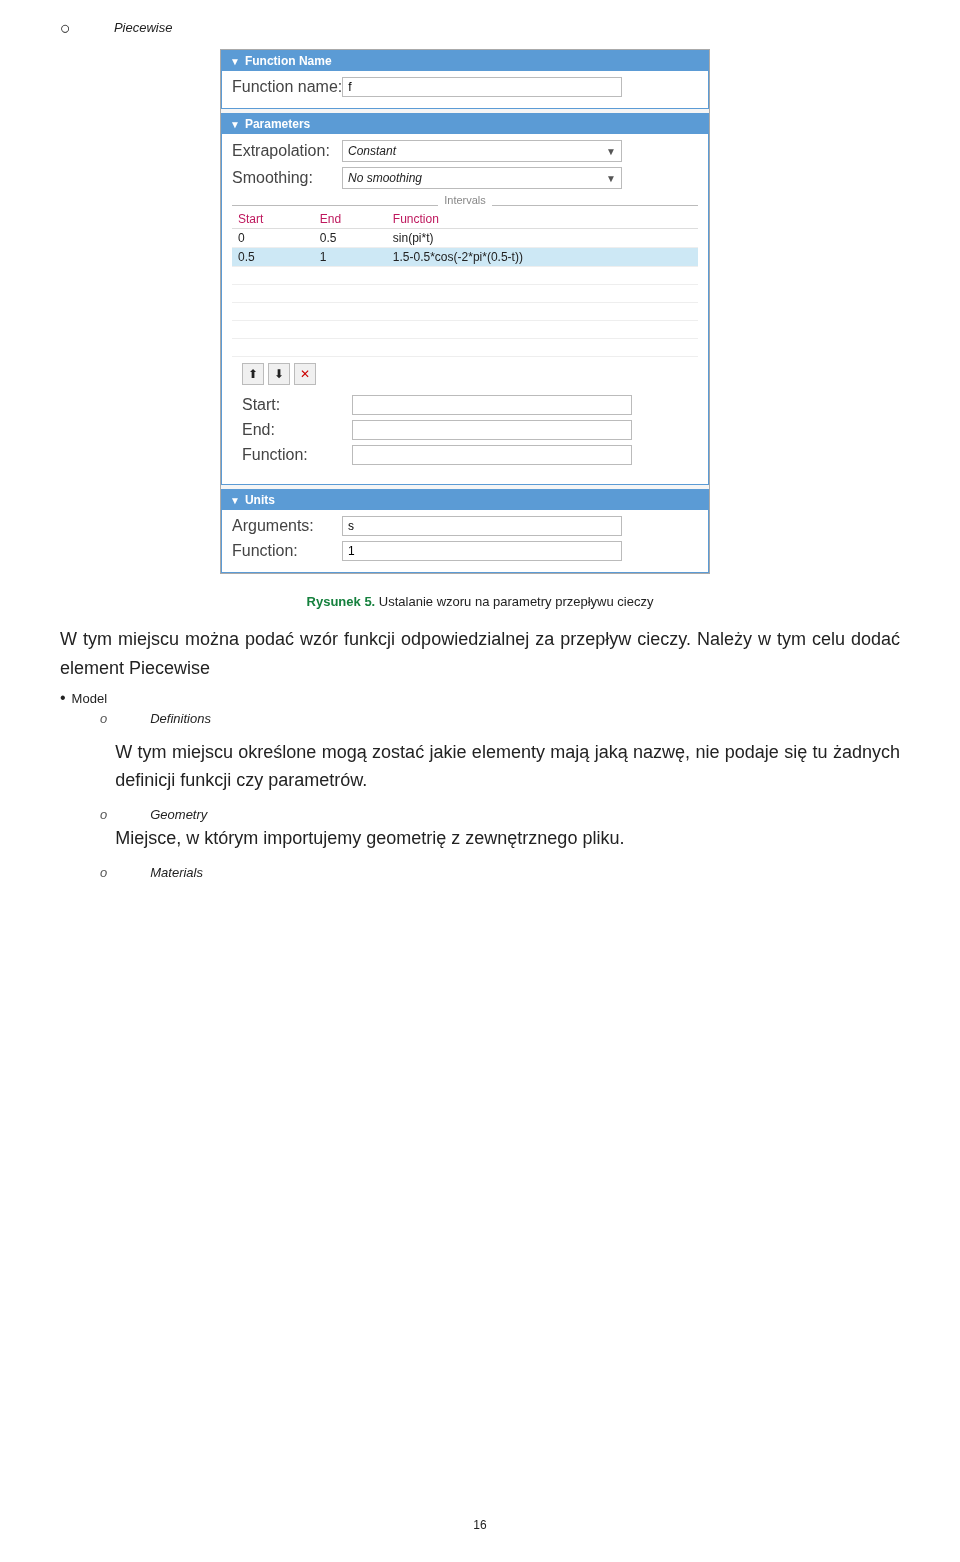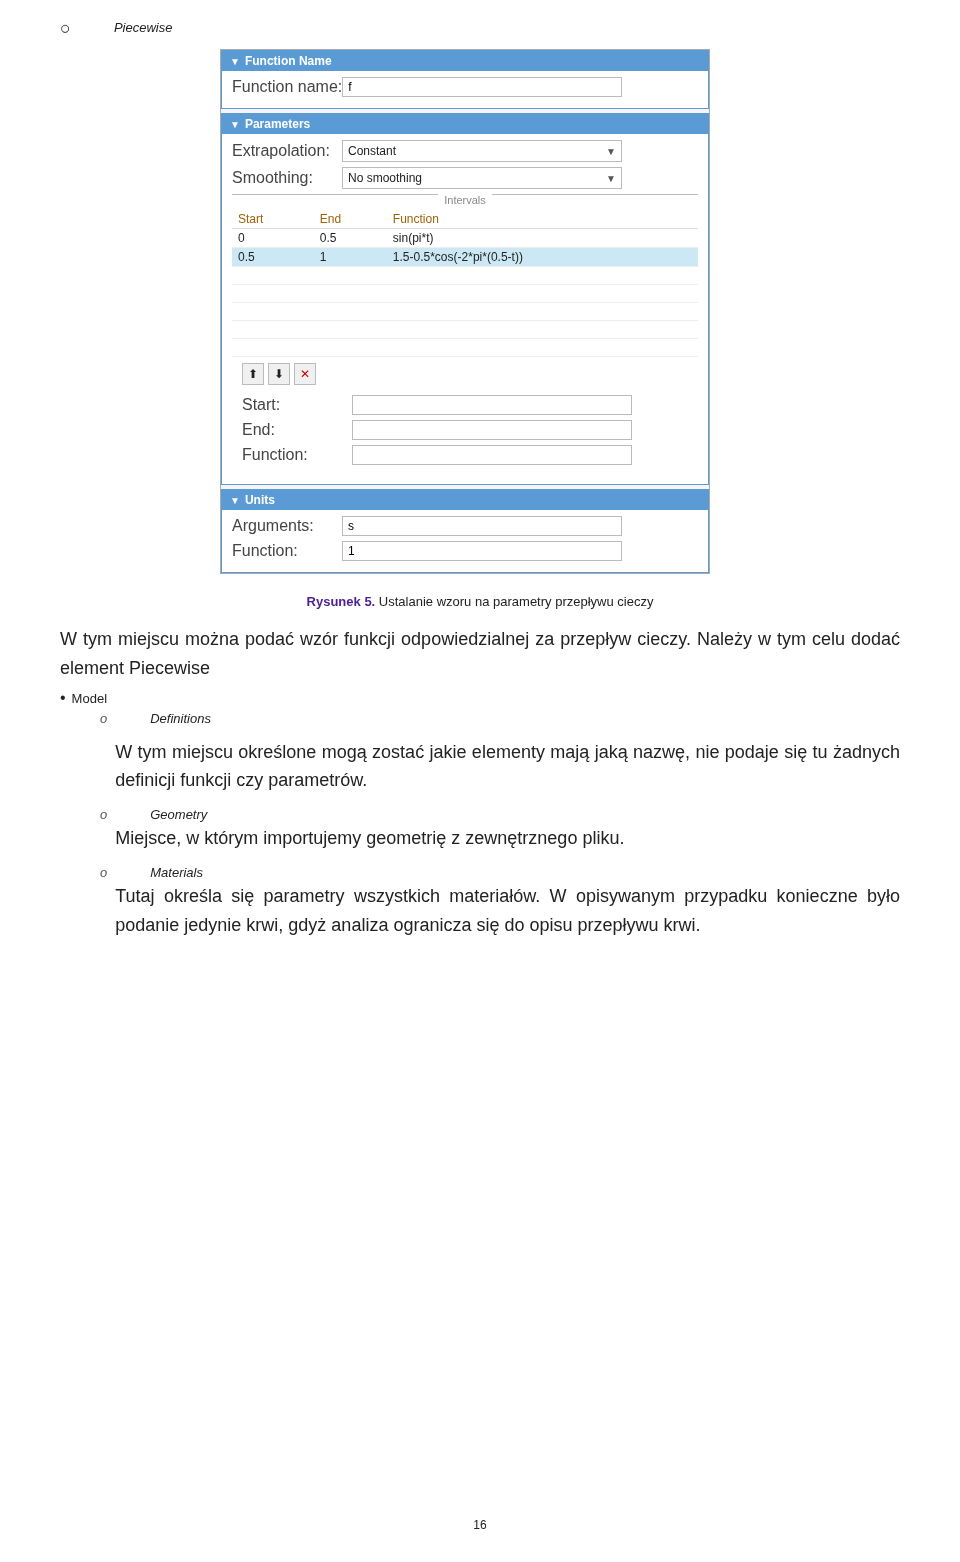--- a/index.html
+++ b/index.html
@@ -93,30 +93,31 @@
     .form-select {
       flex: 1;
       border: 1px solid #bbb;
       padding: 2px 5px;
       font-size: 12px;
       background: #fff;
       height: 22px;
       display: flex;
       align-items: center;
       justify-content: space-between;
+      font-style: italic;
     }
 
     .select-arrow {
       font-size: 10px;
       color: #555;
     }
 
     .intervals-divider {
       display: flex;
-      align-items: flex-start;
+      align-items: flex-end;
       margin: 4px 0;
     }
 
     .intervals-divider-line {
       flex: 1;
       height: 1px;
       background: #bbb;
     }
 
     .intervals-label {
@@ -128,21 +129,21 @@
     .intervals-table {
       width: 100%;
       border-collapse: collapse;
       font-size: 12px;
     }
 
     .intervals-table th {
       text-align: left;
       font-weight: normal;
       padding: 2px 6px;
-      color: #a16207;
+      color: #be185d;
       border-bottom: 1px solid #ddd;
     }
 
     .intervals-table td {
       padding: 2px 6px;
       border-bottom: 1px solid #eee;
     }
 
     .intervals-table tr.selected td {
       background: #cde8f5;
@@ -187,21 +188,21 @@
       border: 1px solid #5b9bd5;
     }
 
     
     .caption {
       text-align: center;
       margin: 10px 0 16px 0;
     }
 
     .caption-title {
-      color: #4c1d95;
+      color: #15803d;
       font-weight: bold;
       font-size: 13px;
     }
 
     
     .body-text {
       font-size: 18px;
       line-height: 1.6;
       text-align: justify;
       margin-bottom: 8px;
@@ -396,23 +397,20 @@
       <div class="body-text" style="margin-top:2px;">
         <span>Miejsce, w którym importujemy geometrię z zewnętrznego pliku.</span>
       </div>
     </div>
   </div>
 
   <div class="o-item">
     <span style="margin-right:8px; font-style:italic; color:#555;">o</span>
     <div>
       <span class="text-italic">Materials</span>
-      <div class="body-text" style="margin-top:2px;">
-        <span>Tutaj określa się parametry wszystkich materiałów. W opisywanym przypadku konieczne było podanie jedynie krwi, gdyż analiza ogranicza się do opisu przepływu krwi.</span>
-      </div>
     </div>
   </div>
 
 </div>
 
 <div class="page-number">
   <span>16</span>
 </div>
 
 </body></html>

